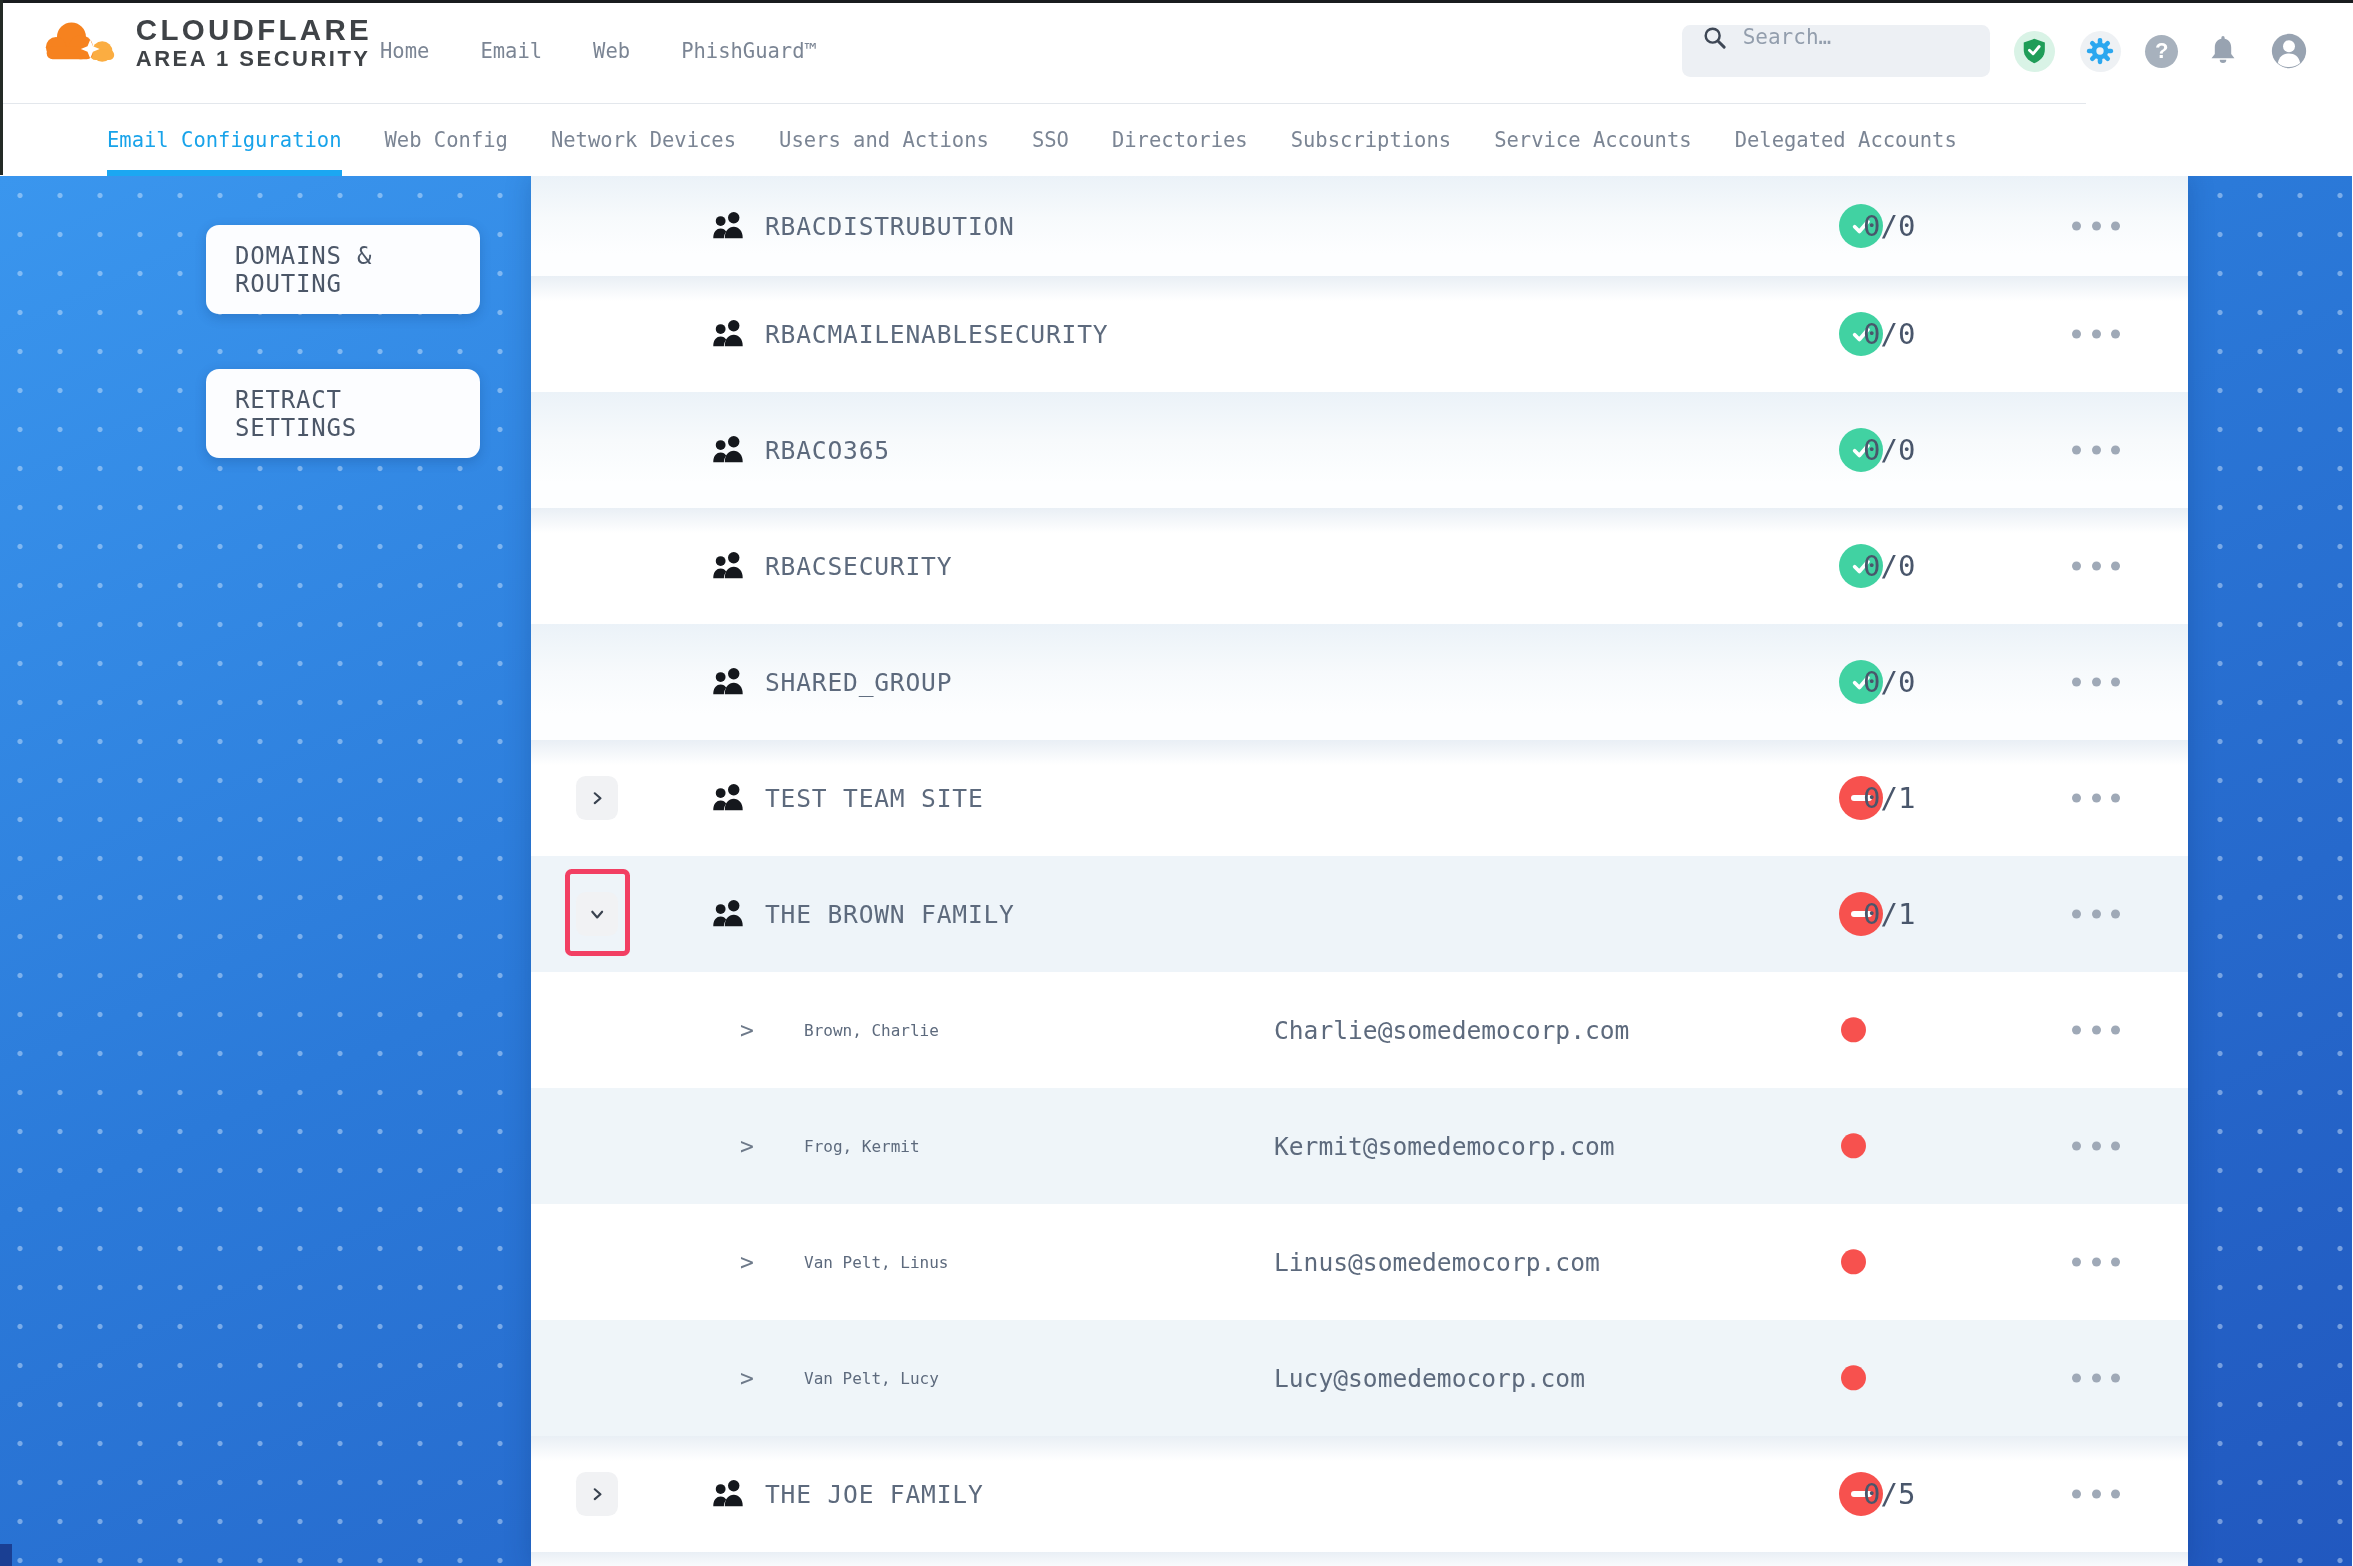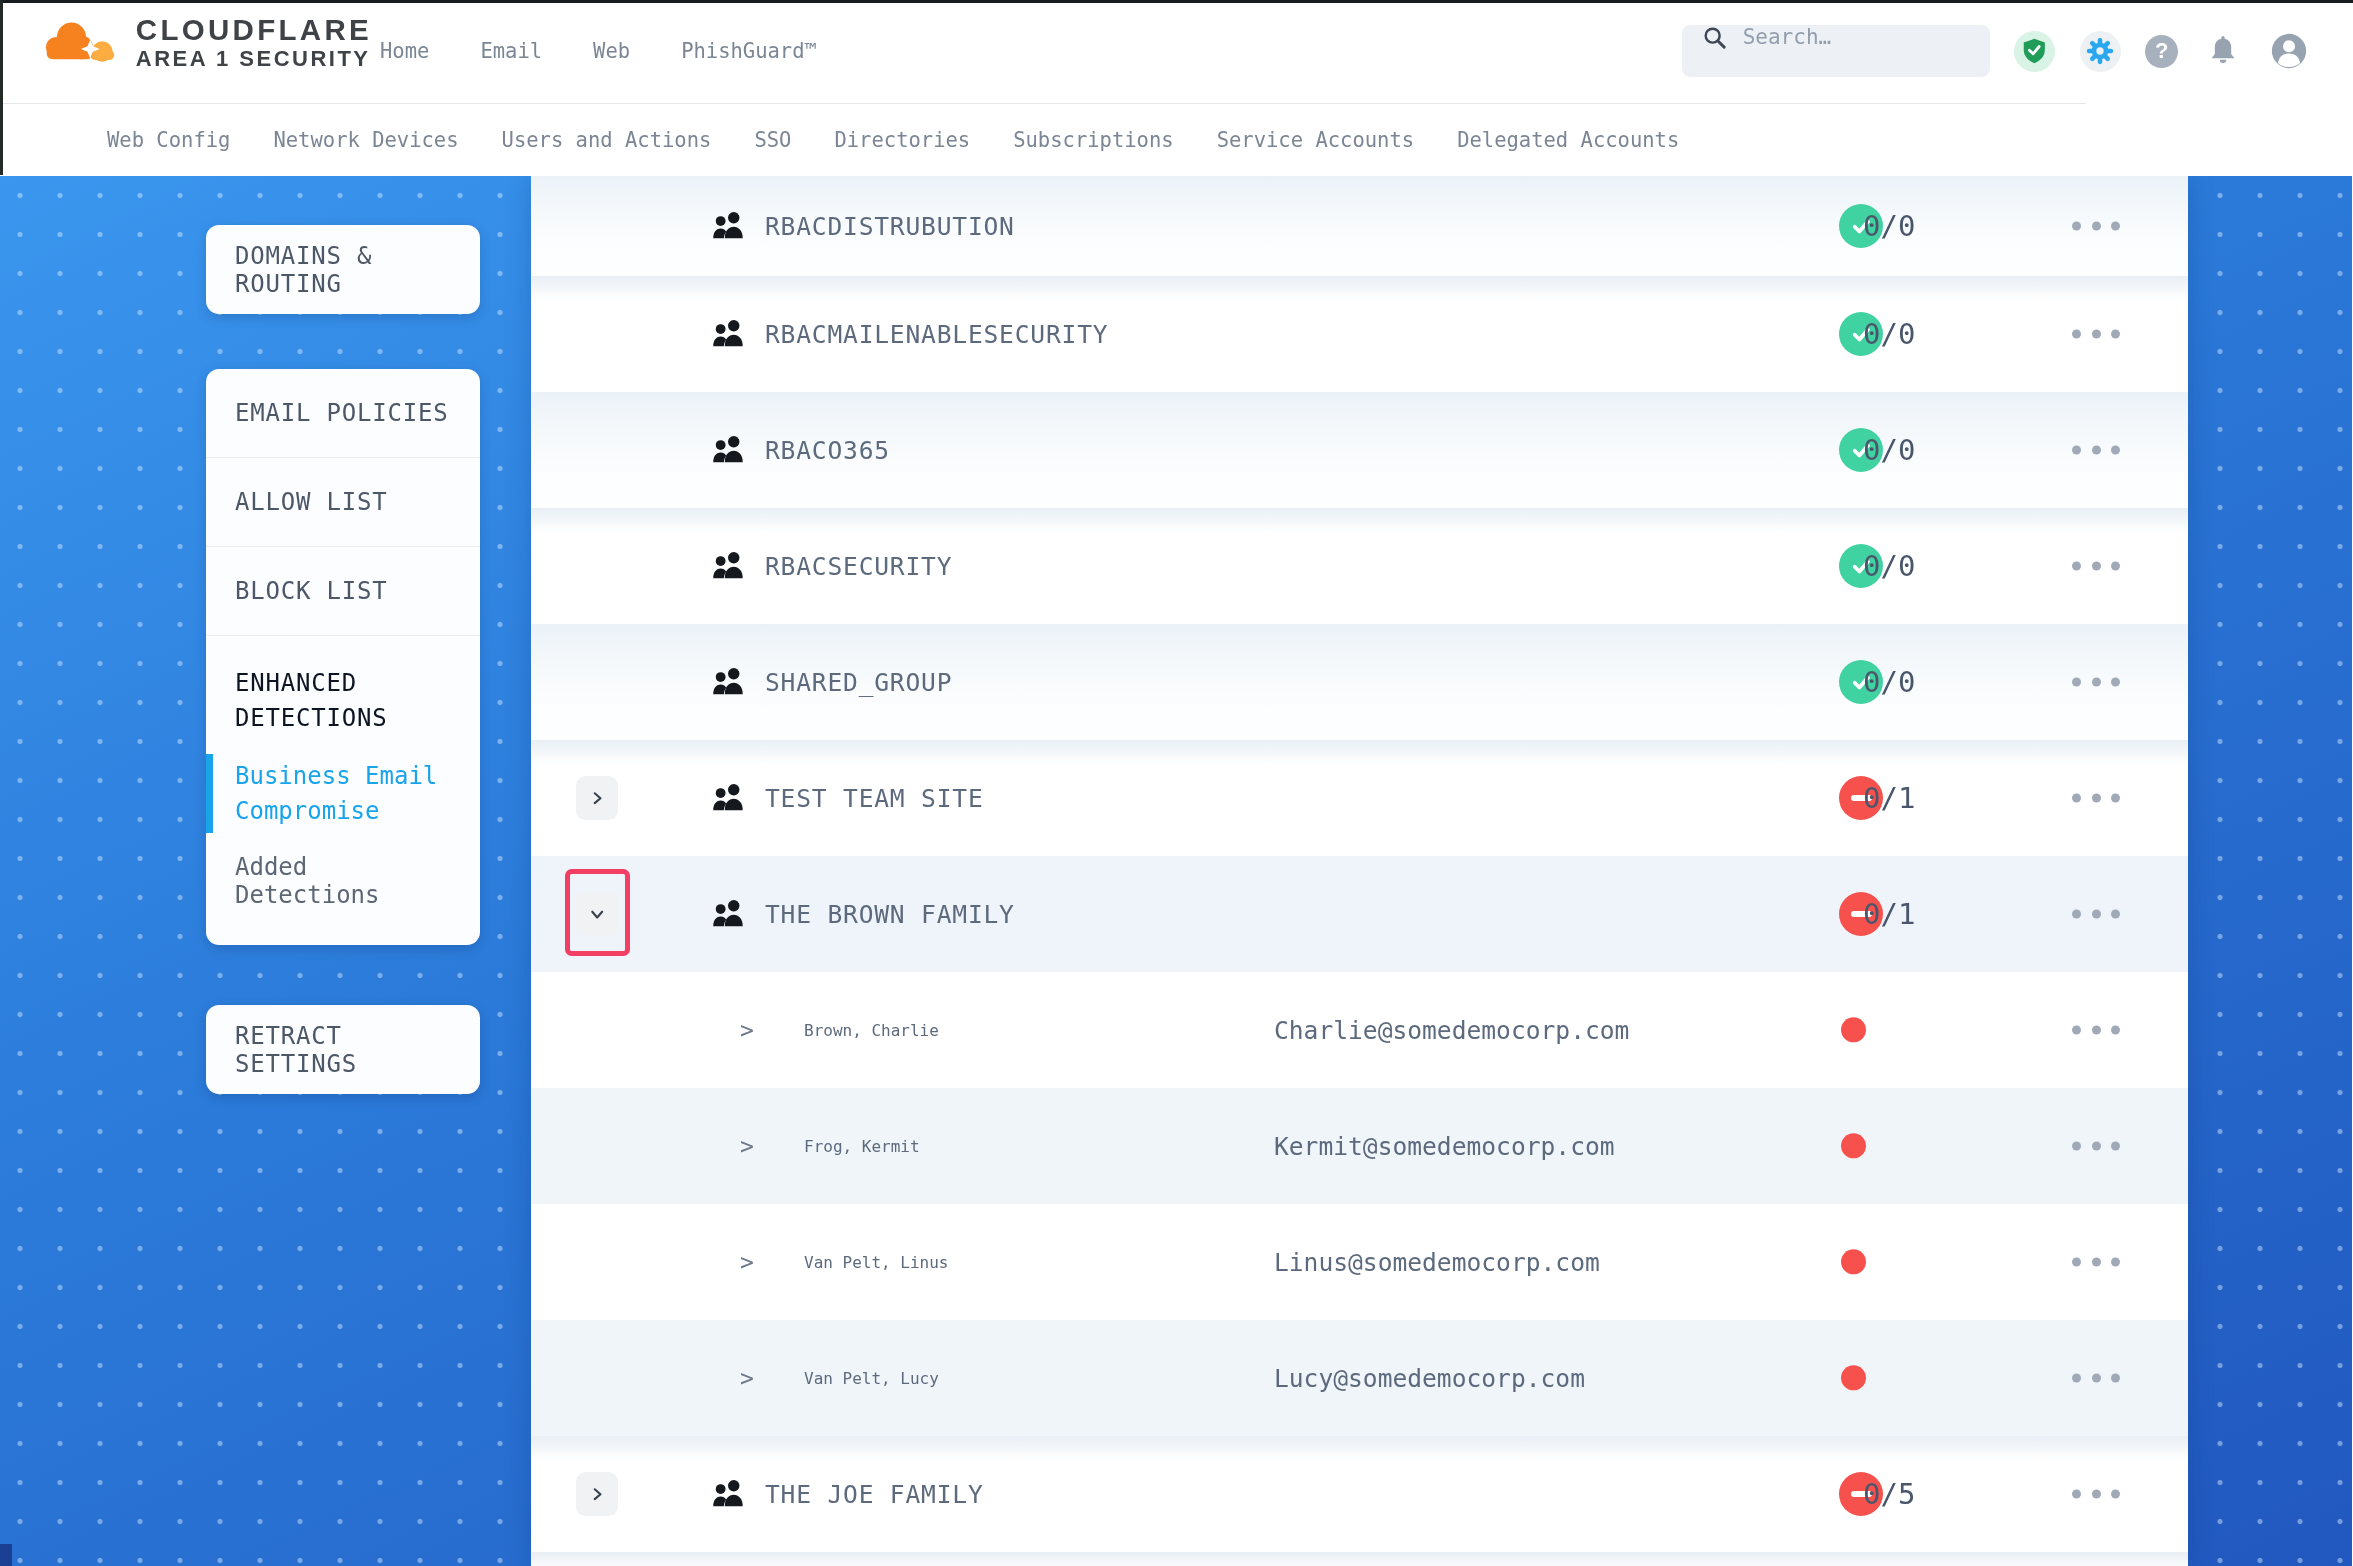--- a/index.html
+++ b/index.html
@@ -165,43 +165,36 @@
             <circle cx="21" cy="21" r="20" fill="#98a3b1"></circle>
             <circle cx="21" cy="15.5" r="7" fill="#fff"></circle>
             <path d="M8 35c1.5-7.5 6.5-11 13-11s11.5 3.5 13 11a20 20 0 01-26 0z" fill="#fff"></path>
           </svg>
         </span>
       </div>
     </div>
 </div>
 
 <nav class="tabsbar" id="tabsbar">
+    <div class="tab active">Email Configuration</div>
     <div class="tab">Web Config</div>
     <div class="tab">Network Devices</div>
     <div class="tab">Users and Actions</div>
     <div class="tab">SSO</div>
     <div class="tab">Directories</div>
     <div class="tab">Subscriptions</div>
     <div class="tab">Service Accounts</div>
     <div class="tab">Delegated Accounts</div>
   </nav>
 
 <div class="content">
   <aside class="sidebar" id="sidebar">
       <div class="card c1">
         <div class="sb-item">DOMAINS &amp; ROUTING</div>
       </div>
-      <div class="card c2">
-        <div class="sb-item bordered">EMAIL POLICIES</div>
-        <div class="sb-item bordered">ALLOW LIST</div>
-        <div class="sb-item bordered">BLOCK LIST</div>
-        <div class="sb-heading">ENHANCED DETECTIONS</div>
-        <div class="sb-active">Business Email Compromise<span class="bar"></span></div>
-        <div class="sb-muted">Added Detections</div>
-      </div>
       <div class="card c3">
         <div class="sb-item">RETRACT SETTINGS</div>
       </div>
     </aside>
   <main class="panel" id="panel">
       <div class="row kind-group tone-light first">
         <span class="g-icon"><svg width="36" height="29.5" viewBox="0 0 44 36">
             <g fill="#15181d">
               <circle cx="29" cy="8" r="7"></circle>
               <path d="M18 33c0-9 5-14 11-14s11 5 11 14z"></path>

